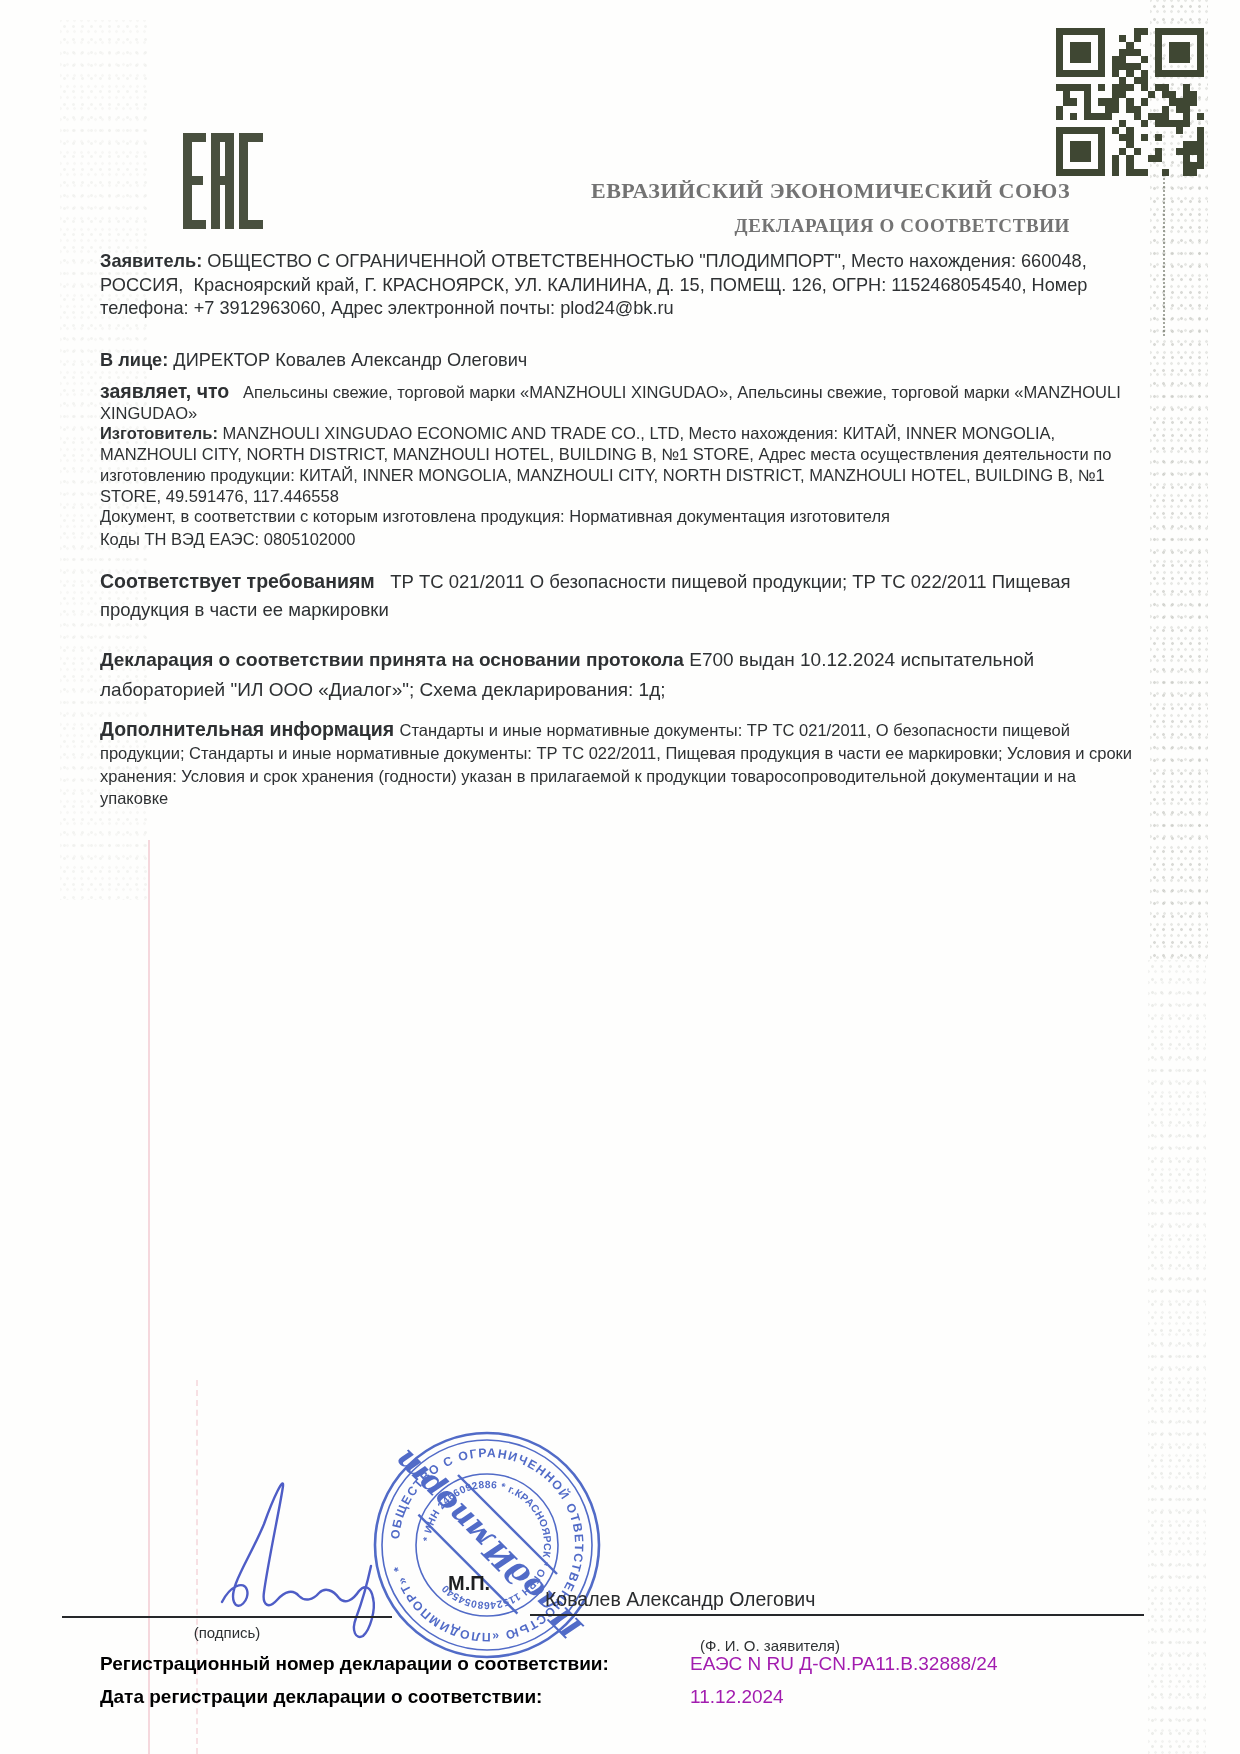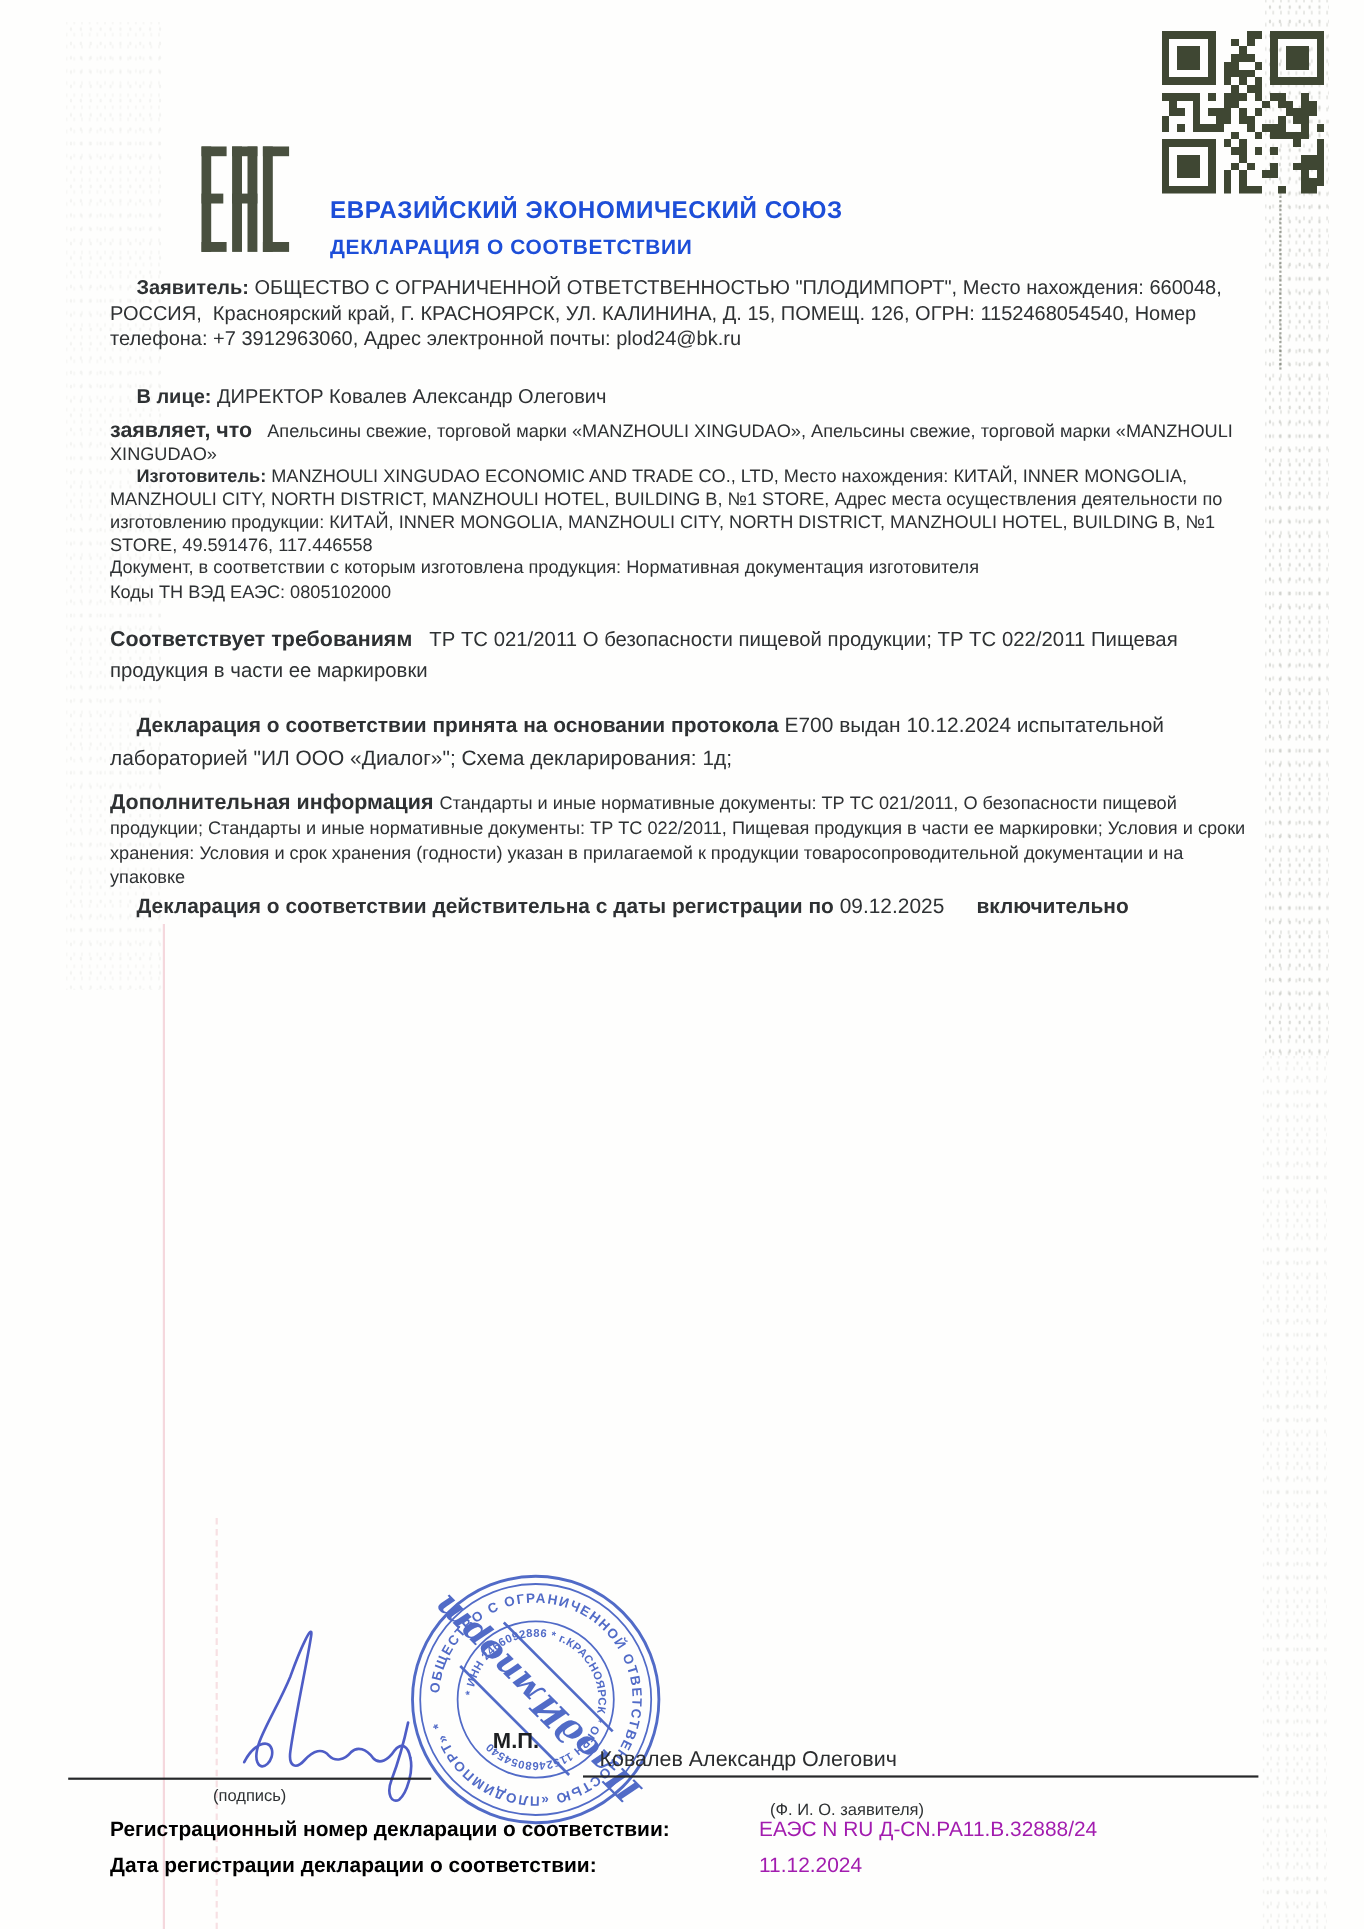--- a/index.html
+++ b/index.html
@@ -14,27 +14,27 @@
   .strip-b{left:1148px;top:960px;width:58px;height:794px;opacity:.20;}
   .strip-c{left:60px;top:20px;width:90px;height:880px;opacity:.12;}
   .fold-line{position:absolute;left:1163px;top:178px;height:158px;width:0;
     border-left:2px dotted rgba(90,95,80,.55);}
   .pink-line{position:absolute;left:148px;top:840px;width:2px;height:914px;
     background:rgba(232,156,168,.38);}
   .pink-dash{position:absolute;left:196px;top:1380px;width:0;height:374px;
     border-left:2px dashed rgba(232,156,168,.30);}
   
   .eac-logo{position:absolute;left:183px;top:133px;}
-  .titles{position:absolute;left:300px;top:178px;width:770px;text-align:left;color:#1d4ed8;}
+  .titles{position:absolute;left:300px;top:178px;width:770px;text-align:right;color:#737373;font-family:Liberation Serif, serif;}
   .title-union{font-size:22px;font-weight:700;letter-spacing:.5px;}
   .title-doc{font-size:19px;font-weight:700;margin-top:11px;letter-spacing:.6px;}
   .qr-wrap{position:absolute;left:1056px;top:28px;width:148px;height:148px;}
   
   .para{position:absolute;left:100px;width:1048px;}
-  .b{font-weight:700;margin-left:24px;}
+  .b{font-weight:700;}
   .labL{font-weight:700;font-size:19.5px;}
   .p1{top:250px;font-size:18.2px;line-height:23.5px;}
   .p2{top:349px;font-size:18.2px;line-height:23px;}
   .p3{top:381px;font-size:16.5px;line-height:21px;}
   .p4{top:423px;font-size:16.5px;line-height:21px;}
   .p5{top:505px;font-size:16.5px;line-height:22px;}
   .p6{top:528px;font-size:16.5px;line-height:22px;}
   .p7{top:551px;font-size:16.5px;line-height:22px;}
   .p8{top:567px;font-size:18.5px;line-height:28px;}
   .p9{top:645px;font-size:19px;line-height:30px;}
@@ -234,21 +234,20 @@
 
   <div class="para p1"><span class="b">Заявитель: </span><span class="">ОБЩЕСТВО С ОГРАНИЧЕННОЙ ОТВЕТСТВЕННОСТЬЮ "ПЛОДИМПОРТ", Место нахождения: 660048, РОССИЯ,&nbsp; Красноярский край, Г. КРАСНОЯРСК, УЛ. КАЛИНИНА, Д. 15, ПОМЕЩ. 126, ОГРН: 1152468054540, Номер телефона: +7 3912963060, Адрес электронной почты: plod24@bk.ru</span></div>
   <div class="para p2"><span class="b">В лице: </span><span class="">ДИРЕКТОР Ковалев Александр Олегович</span></div>
   <div class="para p3"><span class="labL">заявляет, что</span><span class="">&nbsp;&nbsp; Апельсины свежие, торговой марки «MANZHOULI XINGUDAO», Апельсины свежие, торговой марки «MANZHOULI XINGUDAO»</span></div>
   <div class="para p4"><span class="b">Изготовитель: </span><span class="">MANZHOULI XINGUDAO ECONOMIC AND TRADE CO., LTD, Место нахождения: КИТАЙ, INNER MONGOLIA, MANZHOULI CITY, NORTH DISTRICT, MANZHOULI HOTEL, BUILDING B, №1 STORE, Адрес места осуществления деятельности по изготовлению продукции: КИТАЙ, INNER MONGOLIA, MANZHOULI CITY, NORTH DISTRICT, MANZHOULI HOTEL, BUILDING B, №1 STORE, 49.591476, 117.446558</span></div>
   <div class="para p5"><span class="">Документ, в соответствии с которым изготовлена продукция: Нормативная документация изготовителя</span></div>
   <div class="para p6"><span class="">Коды ТН ВЭД ЕАЭС: 0805102000</span></div>
   <div class="para p8"><span class="labL">Соответствует требованиям</span><span class="">&nbsp;&nbsp; ТР ТС 021/2011 О безопасности пищевой продукции; ТР ТС 022/2011 Пищевая продукция в части ее маркировки</span></div>
   <div class="para p9"><span class="b">Декларация о соответствии принята на основании протокола </span><span class="">Е700 выдан 10.12.2024 испытательной лабораторией "ИЛ ООО «Диалог»"; Схема декларирования: 1д;</span></div>
   <div class="para p10"><span class="labL">Дополнительная информация </span><span class="">Стандарты и иные нормативные документы: ТР ТС 021/2011, О безопасности пищевой продукции; Стандарты и иные нормативные документы: ТР ТС 022/2011, Пищевая продукция в части ее маркировки; Условия и сроки хранения: Условия и срок хранения (годности) указан в прилагаемой к продукции товаросопроводительной документации и на упаковке</span></div>
-  <div class="para p11"><span class="b">Декларация о соответствии действительна с даты регистрации по </span><span class="">09.12.2025 </span><span class="b">включительно</span></div>
 
   <div class="stamp">
     <svg width="240" height="240" viewBox="0 0 240 240">
       <defs>
         <path id="outerRing" d="M 32,120 A 88,88 0 1 1 208,120 A 88,88 0 1 1 32,120"></path>
         <path id="innerRing" d="M 63,120 A 57,57 0 1 1 177,120 A 57,57 0 1 1 63,120"></path>
       </defs>
       <g fill="none" style="stroke:var(--stampBlue)">
         <circle cx="120" cy="120" r="112" stroke-width="2.6"></circle>
         <circle cx="120" cy="120" r="105" stroke-width="1.6"></circle>

